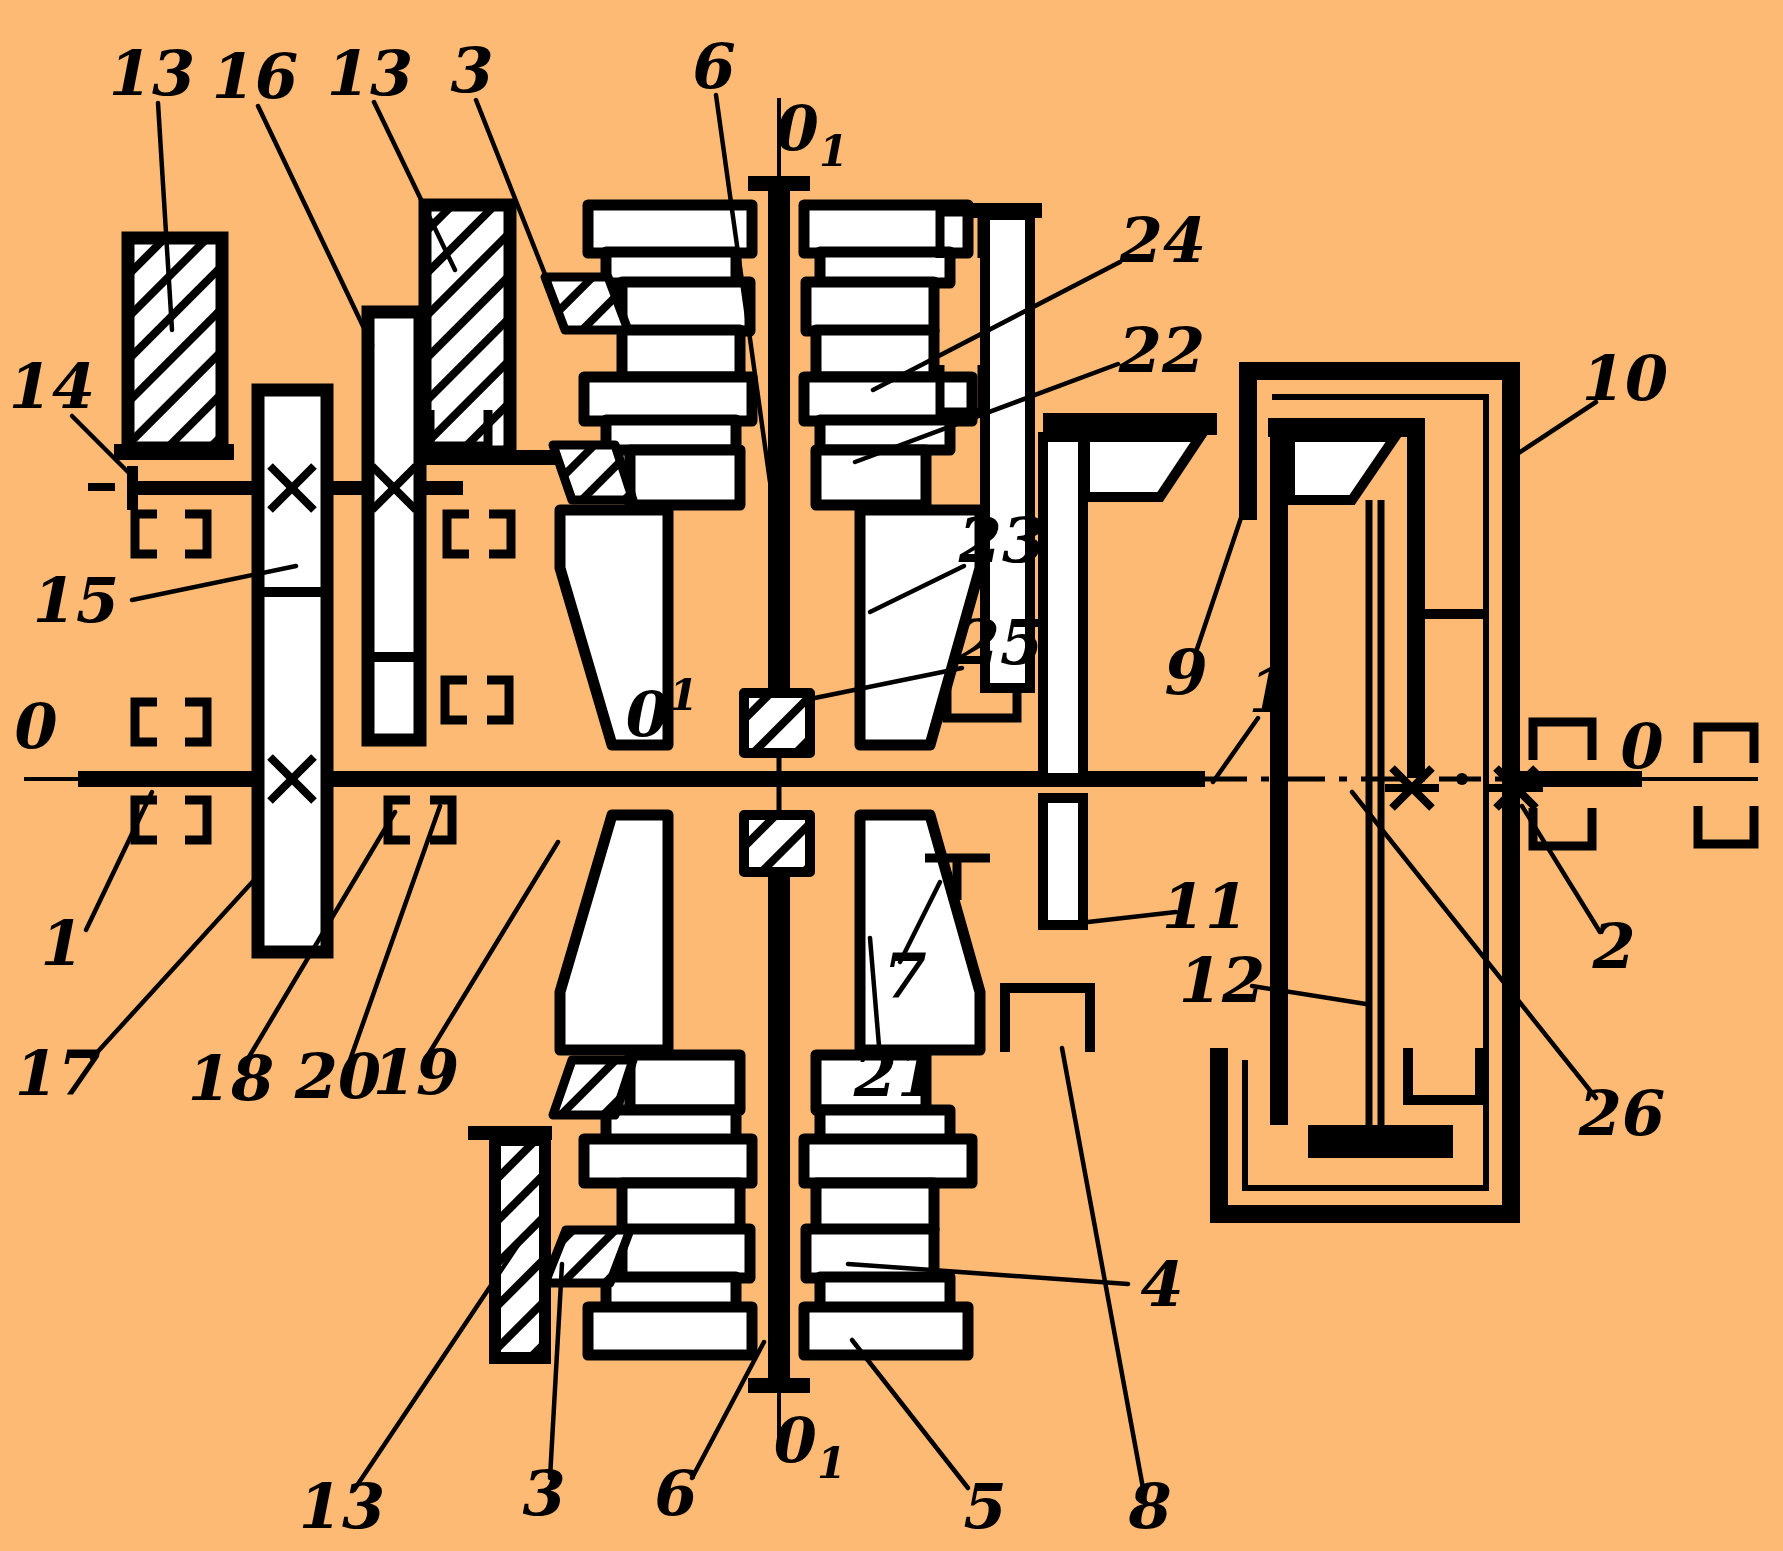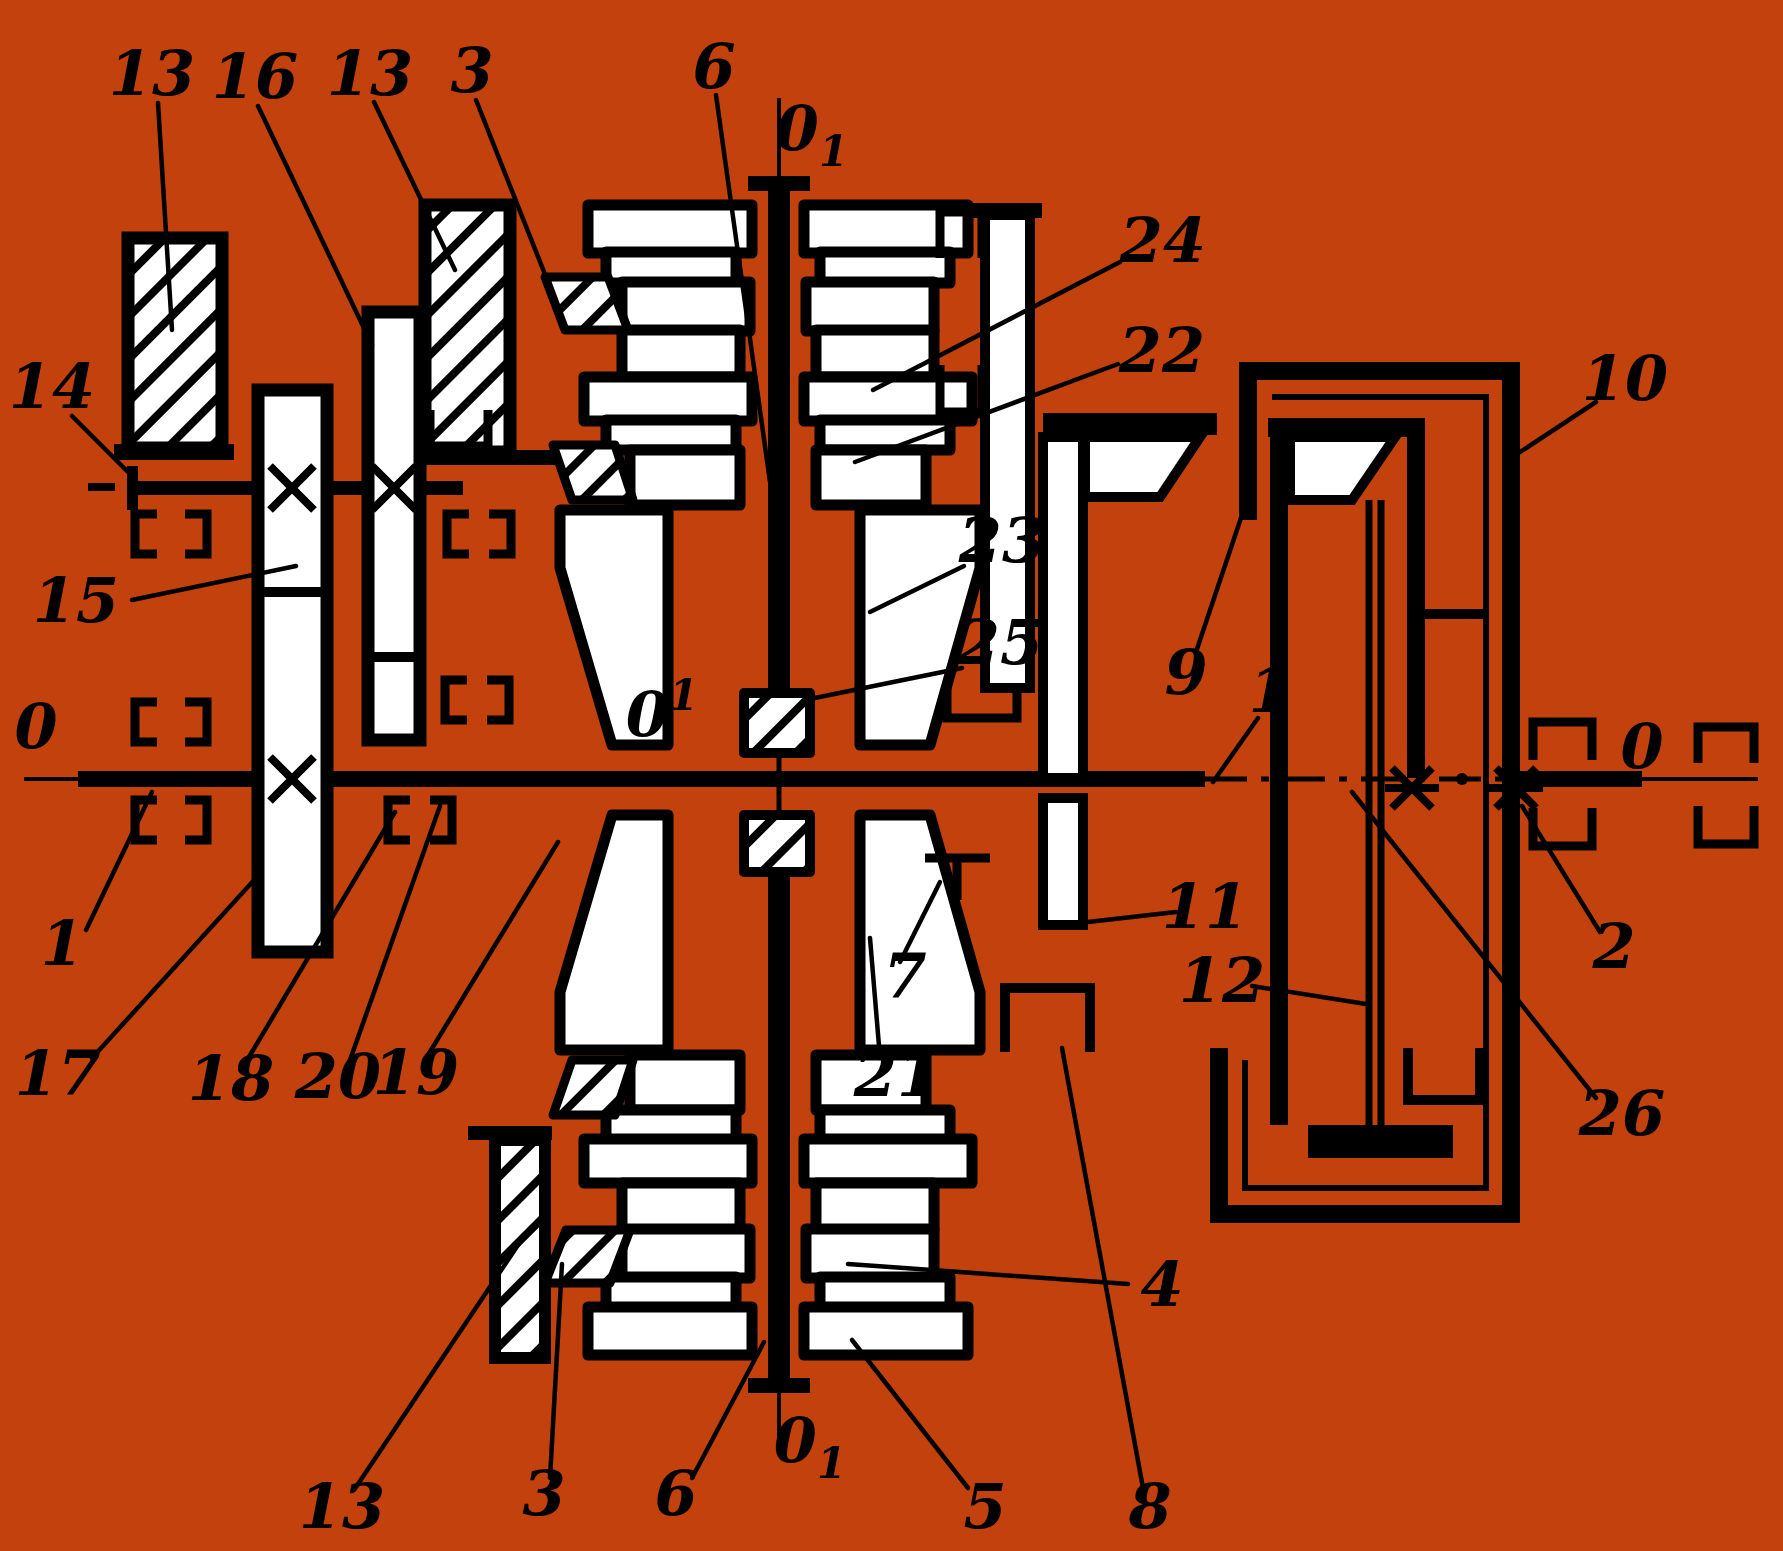--- a/index.html
+++ b/index.html
@@ -1,16 +1,16 @@
 <!DOCTYPE html>
 <html><head>
 <meta charset="utf-8">
 <style>
   html,body{margin:0;padding:0;background:#fff;}
-  .stage{position:relative;width:1783px;height:1551px;background:#c2410c;overflow:hidden;}
+  .stage{position:relative;width:1783px;height:1551px;background:#fdba74;overflow:hidden;}
   svg{position:absolute;left:0;top:0;}
   .lbl{font-family:"DejaVu Serif",serif;font-style:italic;font-weight:600;font-size:62px;fill:#000;}
   .lbl tspan.sub{font-size:42px;}
   .lbl tspan.sup{font-size:42px;}
   .leader{stroke:#000;stroke-width:4.5;fill:none;stroke-linecap:round;}
   .ink{stroke:#000;fill:none;}
   .white{fill:#fff;stroke:#000;}
 </style>
 </head>
 <body>

